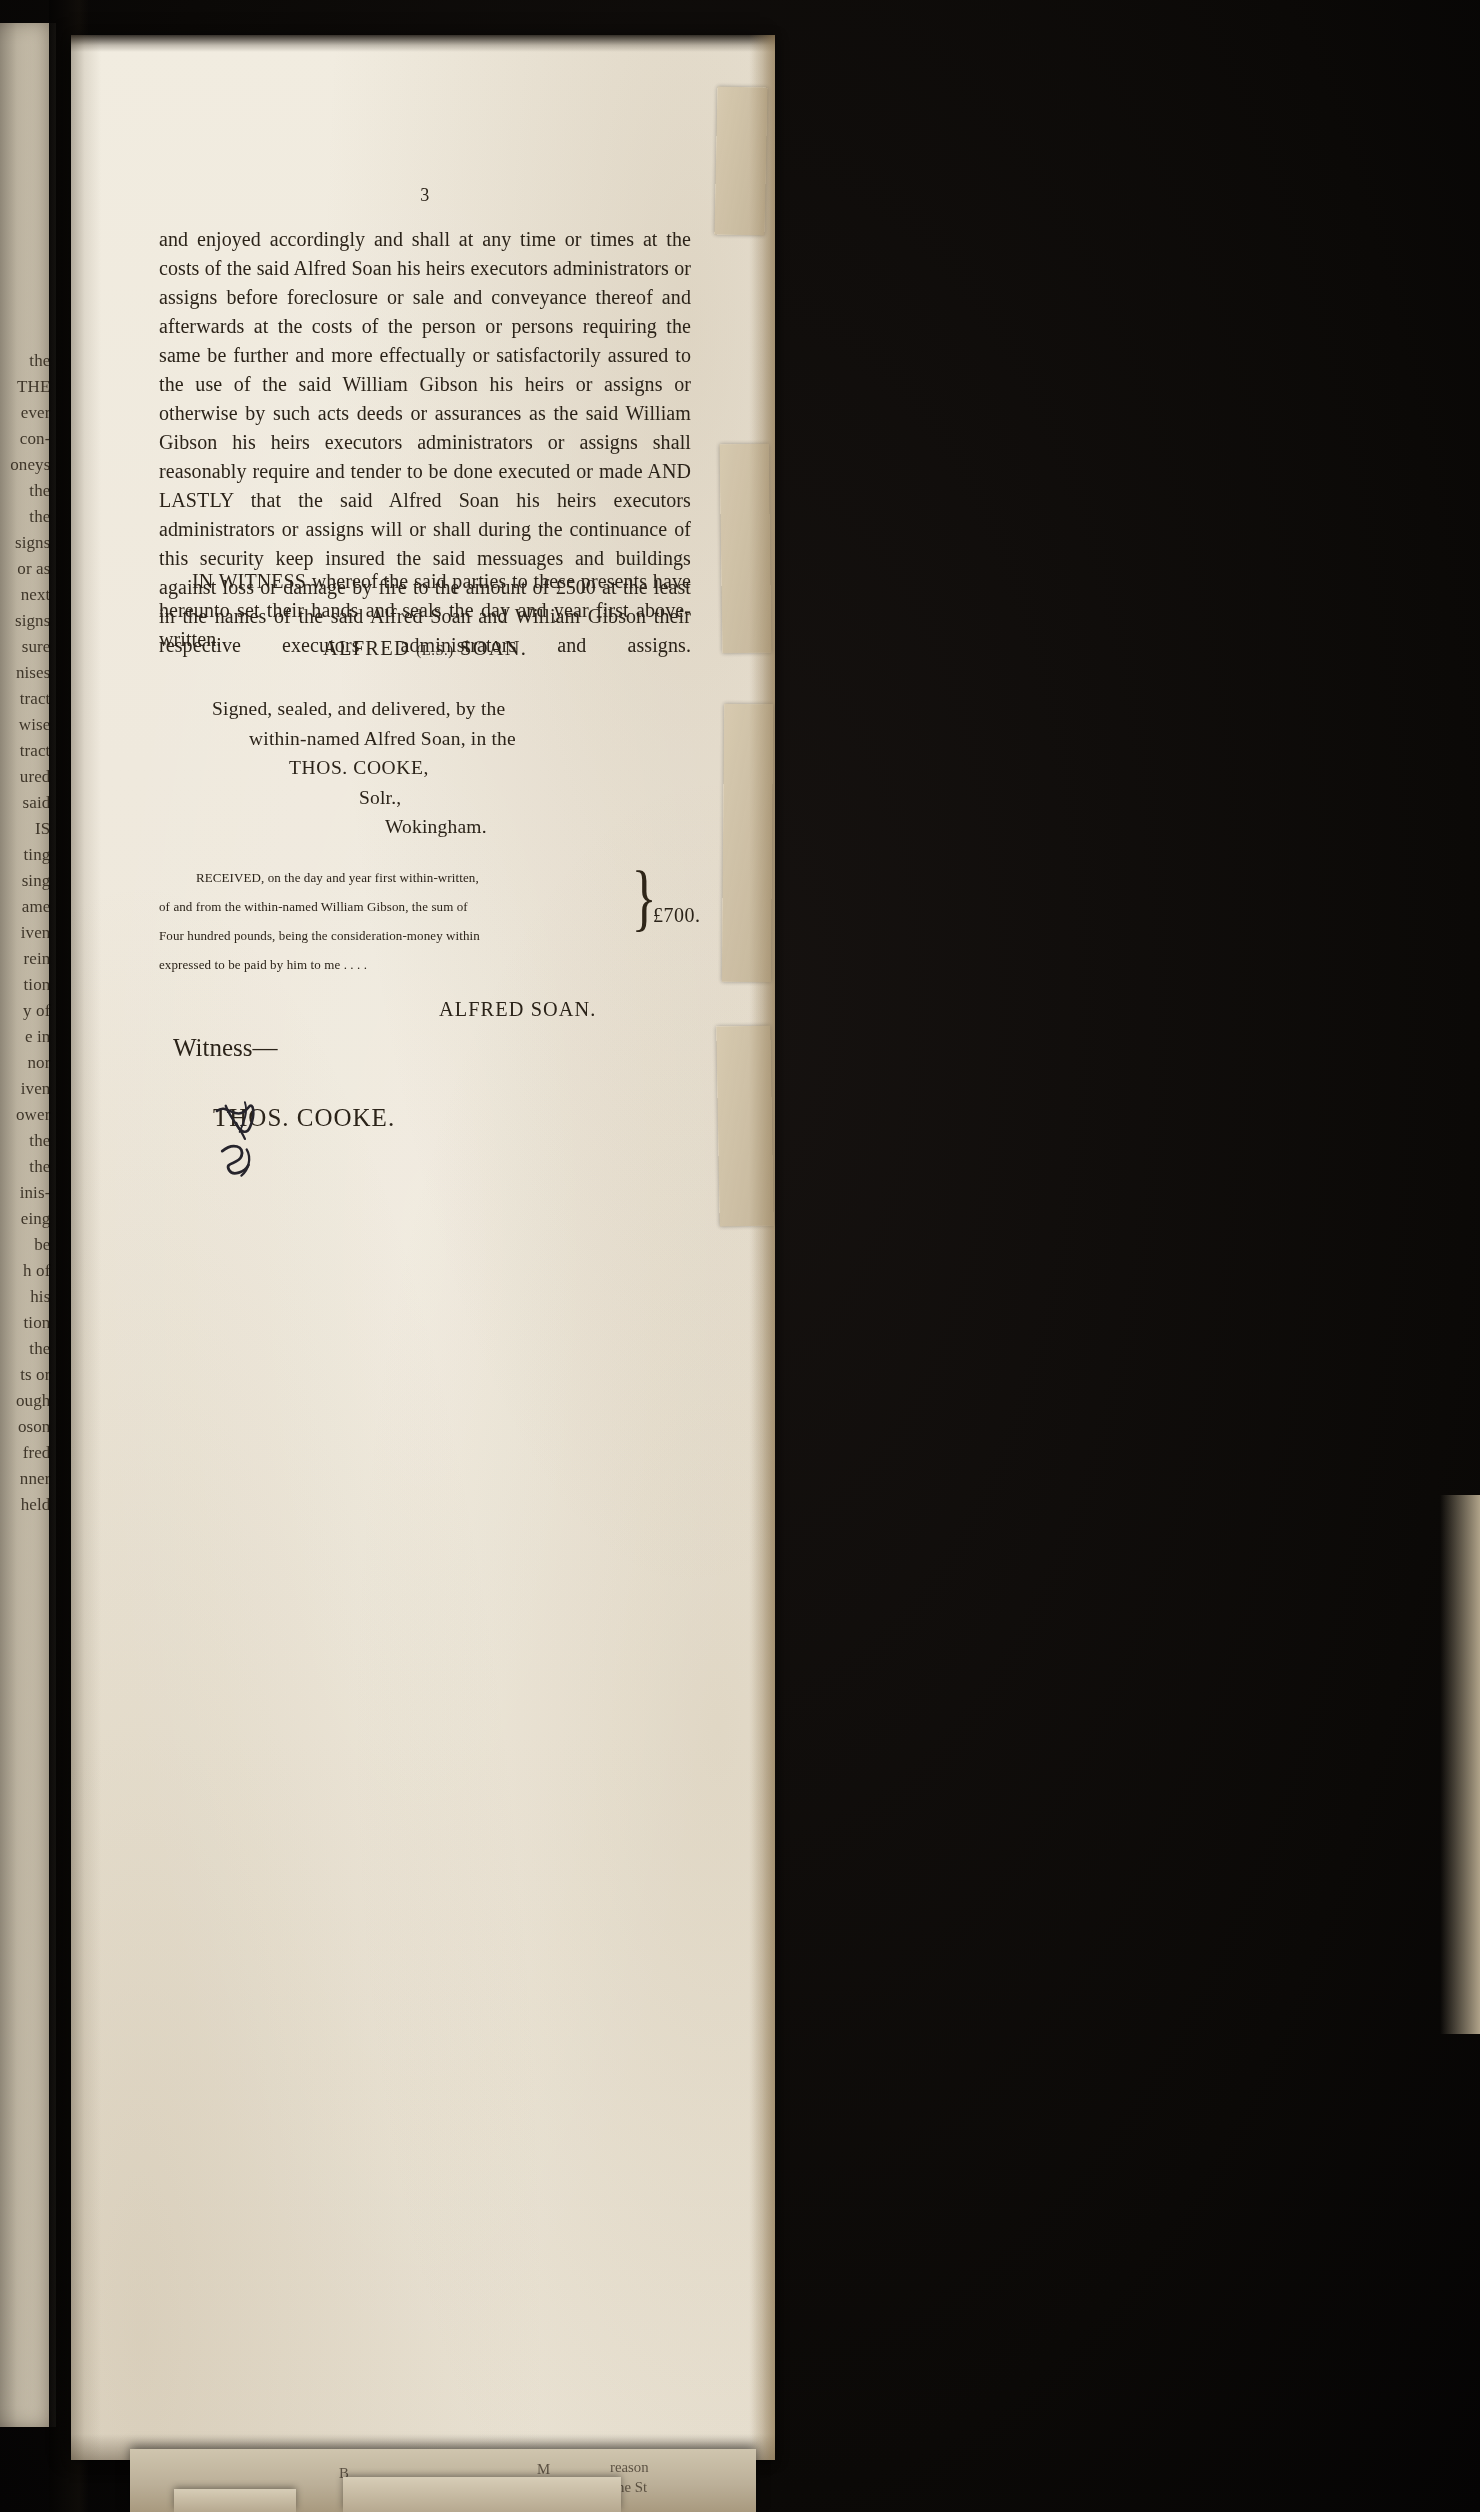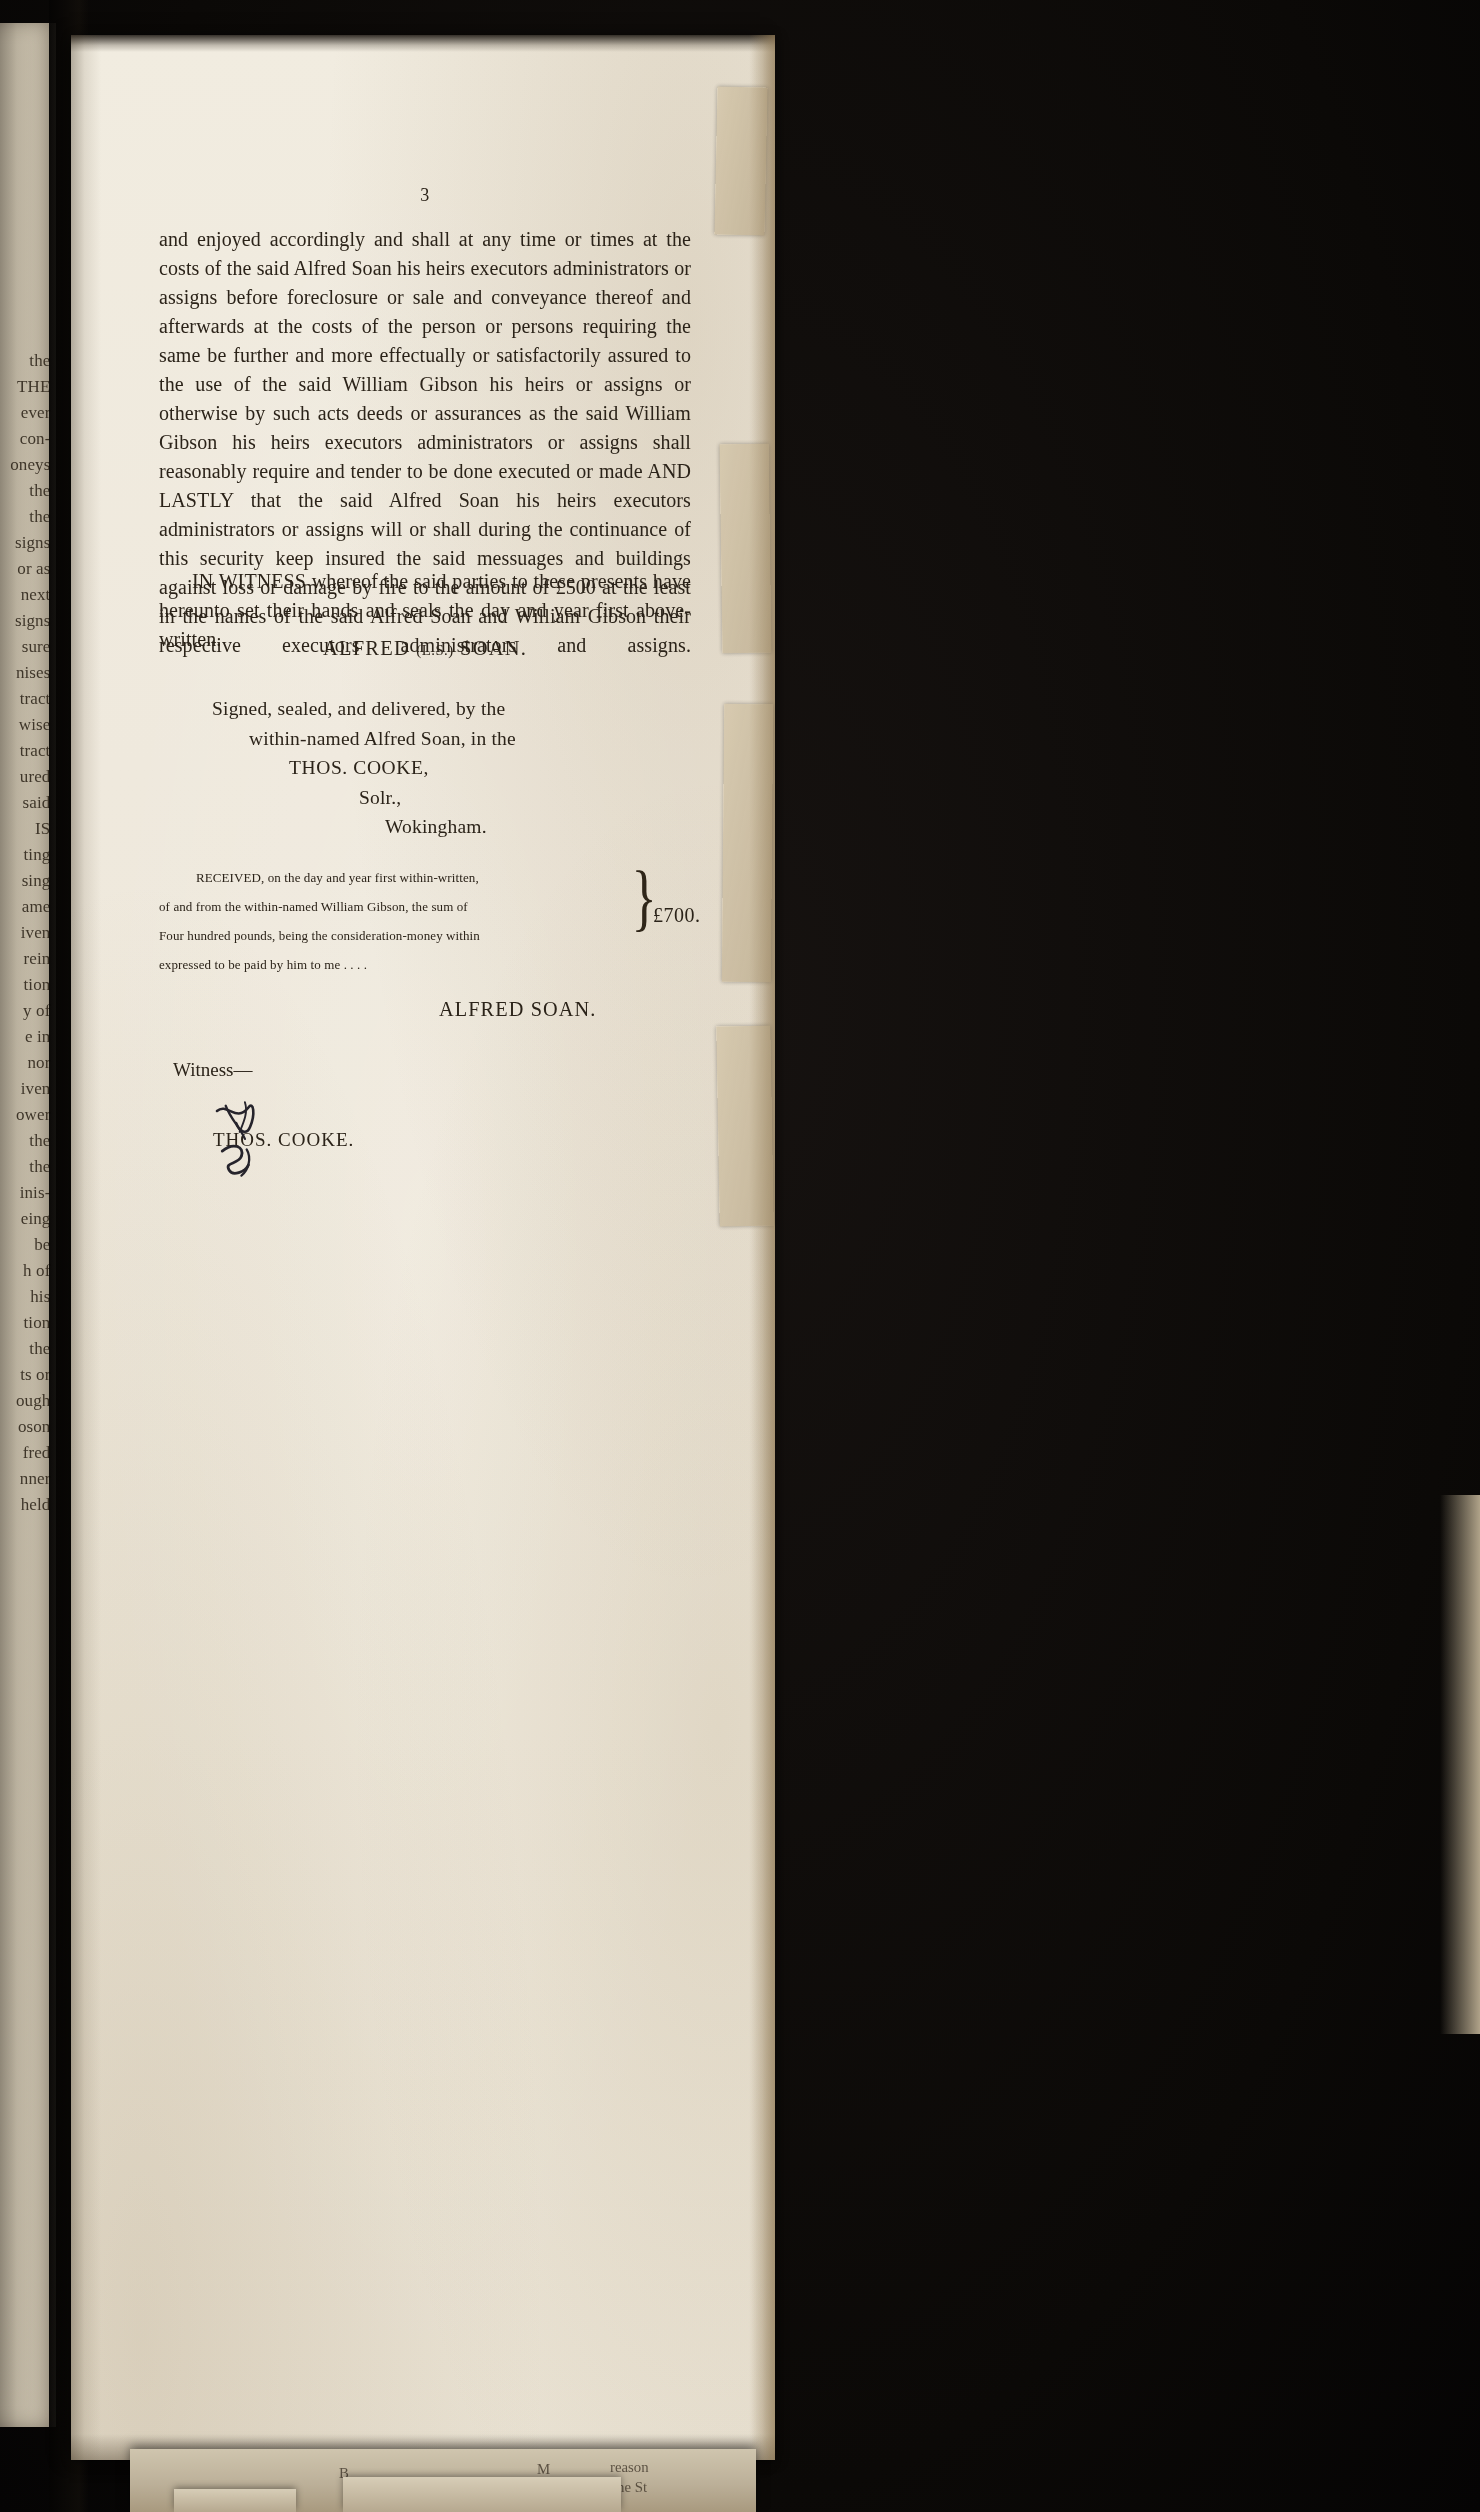--- a/index.html
+++ b/index.html
@@ -223,23 +223,23 @@
     top: 963px;
     width: 532px;
     font-size: 20.3px;
     letter-spacing: 1.1px;
     color: #2b2319;
     padding-left: 280px;
   }
   .witness {
     position: absolute;
     left: 88px;
-    top: 1020px;
+    top: 998px;
     width: 532px;
-    font-size: 19px;
+    font-size: 25px;
     line-height: 30px;
     color: #2b2319;
   }
   .witness .w1 { padding-left: 14px; }
   .witness .w2 { padding-left: 54px; margin-top: 40px; }
 
   
   .scribble {
     position: absolute;
     left: 139px;

